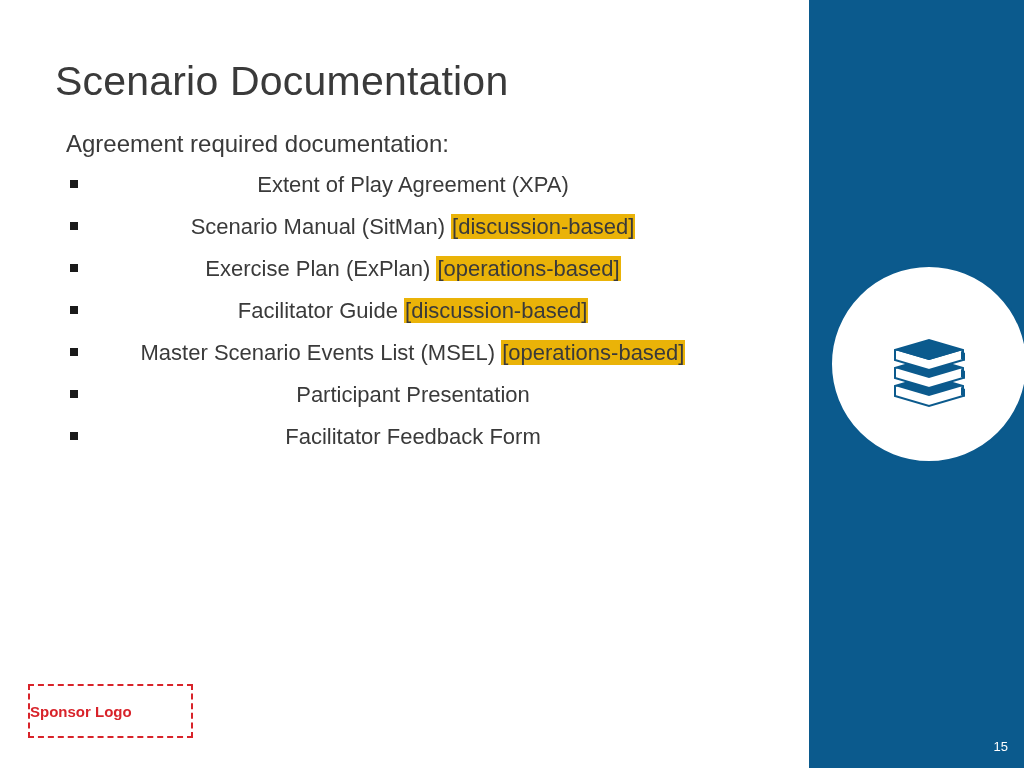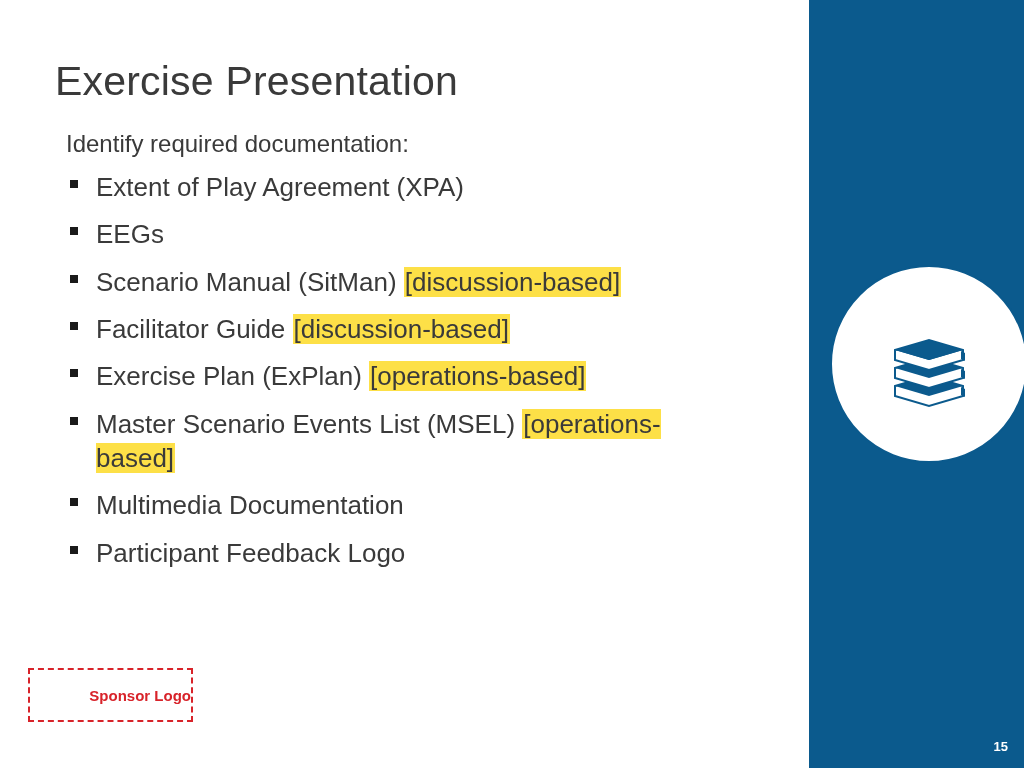--- a/index.html
+++ b/index.html
@@ -26,58 +26,59 @@
     color: #3a3a3a;
   }
   ul.bullets {
     position: absolute;
     left: 70px; top: 170px;
     width: 660px;
     list-style: none;
   }
   ul.bullets li {
     position: relative;
-    font-size: 26px;
+    font-size: 22px;
     color: #3a3a3a;
     line-height: 1.32;
     padding-left: 26px;
     margin-bottom: 13px;
+    text-align: center;
   }
   ul.bullets li::before {
     content: "";
     position: absolute;
     left: 0; top: 10px;
     width: 8px; height: 8px;
     background: #1a1a1a;
   }
   .hl {
-    background: #fde047;
+    background: #eab308;
     color: #3a3a3a;
     padding: 0 1px;
   }
   .sponsor-box {
     position: absolute;
-    left: 28px; top: 668px;
+    left: 28px; top: 684px;
     width: 165px; height: 54px;
     border: 2px dashed #d8232a;
     display: flex;
     align-items: center;
-    justify-content: flex-end;
+    justify-content: flex-start;
   }
   .sponsor-box span {
     color: #d8232a;
     font-weight: 700;
     font-size: 15px;
   }
   .page-num {
     position: absolute;
     right: 16px; bottom: 14px;
     color: #fff;
     font-size: 13px;
-    font-weight: 700;
+    font-weight: 400;
   }
   .circle {
     position: absolute;
     top: 265px;
     left: 830px;
     width: 198px; height: 198px;
     background: #fff;
     border: 2px solid #0b5a8d;
     border-radius: 50%;
     display: flex;
@@ -86,33 +87,32 @@
   }
   .circle svg { width: 100px; height: 100px; }
 </style>
 </head>
 <body>
 
 <div class="slide">
 
   <div class="right-band"></div>
 
-  <h1 class="title">Exercise Presentation</h1>
+  <h1 class="title">Scenario Documentation</h1>
 
-  <div class="intro">Identify required documentation:</div>
+  <div class="intro">Agreement required documentation:</div>
 
   <ul class="bullets">
     <li><span>Extent of Play Agreement (XPA)</span></li>
-    <li><span>EEGs</span></li>
     <li><span>Scenario Manual (SitMan) </span><span class="hl">[discussion-based]</span></li>
+    <li><span>Exercise Plan (ExPlan) </span><span class="hl">[operations-based]</span></li>
     <li><span>Facilitator Guide </span><span class="hl">[discussion-based]</span></li>
-    <li><span>Exercise Plan (ExPlan) </span><span class="hl">[operations-based]</span></li>
     <li><span>Master Scenario Events List (MSEL) </span><span class="hl">[operations-based]</span></li>
-    <li><span>Multimedia Documentation</span></li>
-    <li><span>Participant Feedback Logo</span></li>
+    <li><span>Participant Presentation</span></li>
+    <li><span>Facilitator Feedback Form</span></li>
   </ul>
 
   <div class="circle">
     <svg viewBox="0 0 100 100">
       <g fill="#0b5a8d">
 
         <path d="M16 72 L50 62 L84 72 L84 82 L50 92 L16 82 Z" fill="#fff" stroke="#0b5a8d" stroke-width="2"></path>
         <path d="M16 72 L50 62 L84 72 L50 82 Z"></path>
         <path d="M82 73 L86 75 L86 83 L82 81 Z"></path>
 

